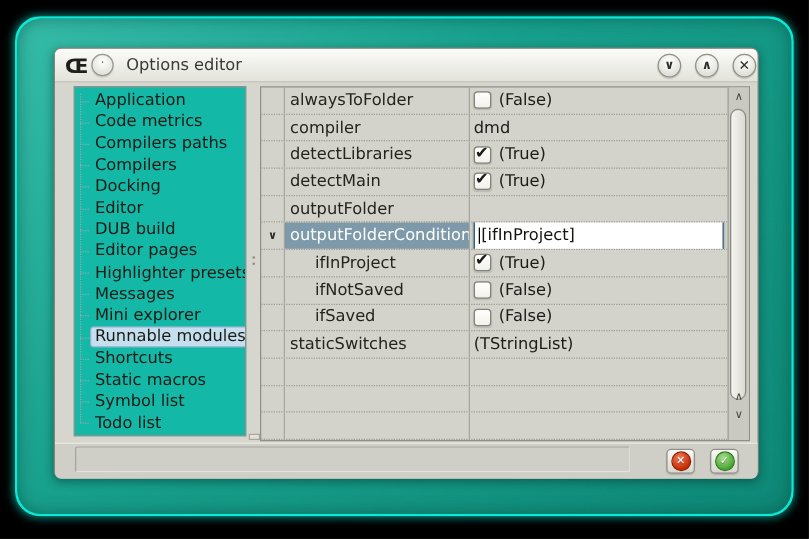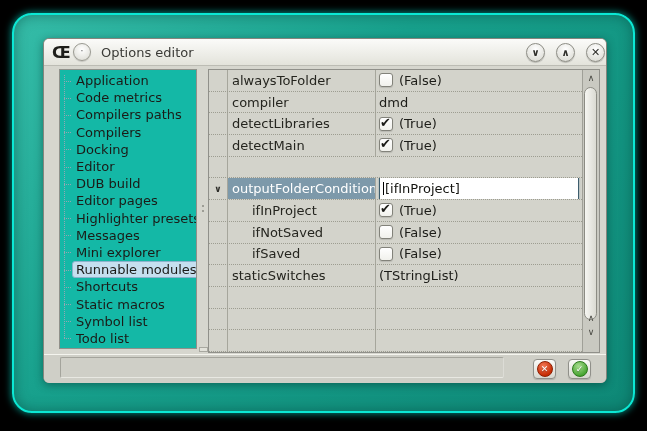--- a/index.html
+++ b/index.html
@@ -239,20 +239,21 @@
           <div class="pg-name">detectMain</div>
           <div class="pg-value">
             <span class="cb">
               <span class="mk">✔</span>
             </span>
             <span>(True)</span>
           </div>
         </div>
         <div class="pg-row">
           <div class="pg-gutter"></div>
+          <div class="pg-name">outputFolder</div>
         </div>
         <div class="pg-row selected">
           <div class="pg-gutter">
             <span class="chev">∨</span>
           </div>
           <div class="pg-name">outputFolderConditions</div>
           <div class="pg-value">
             <div class="editbox">
               <span class="caret"></span>
               <span>[ifInProject]</span>

